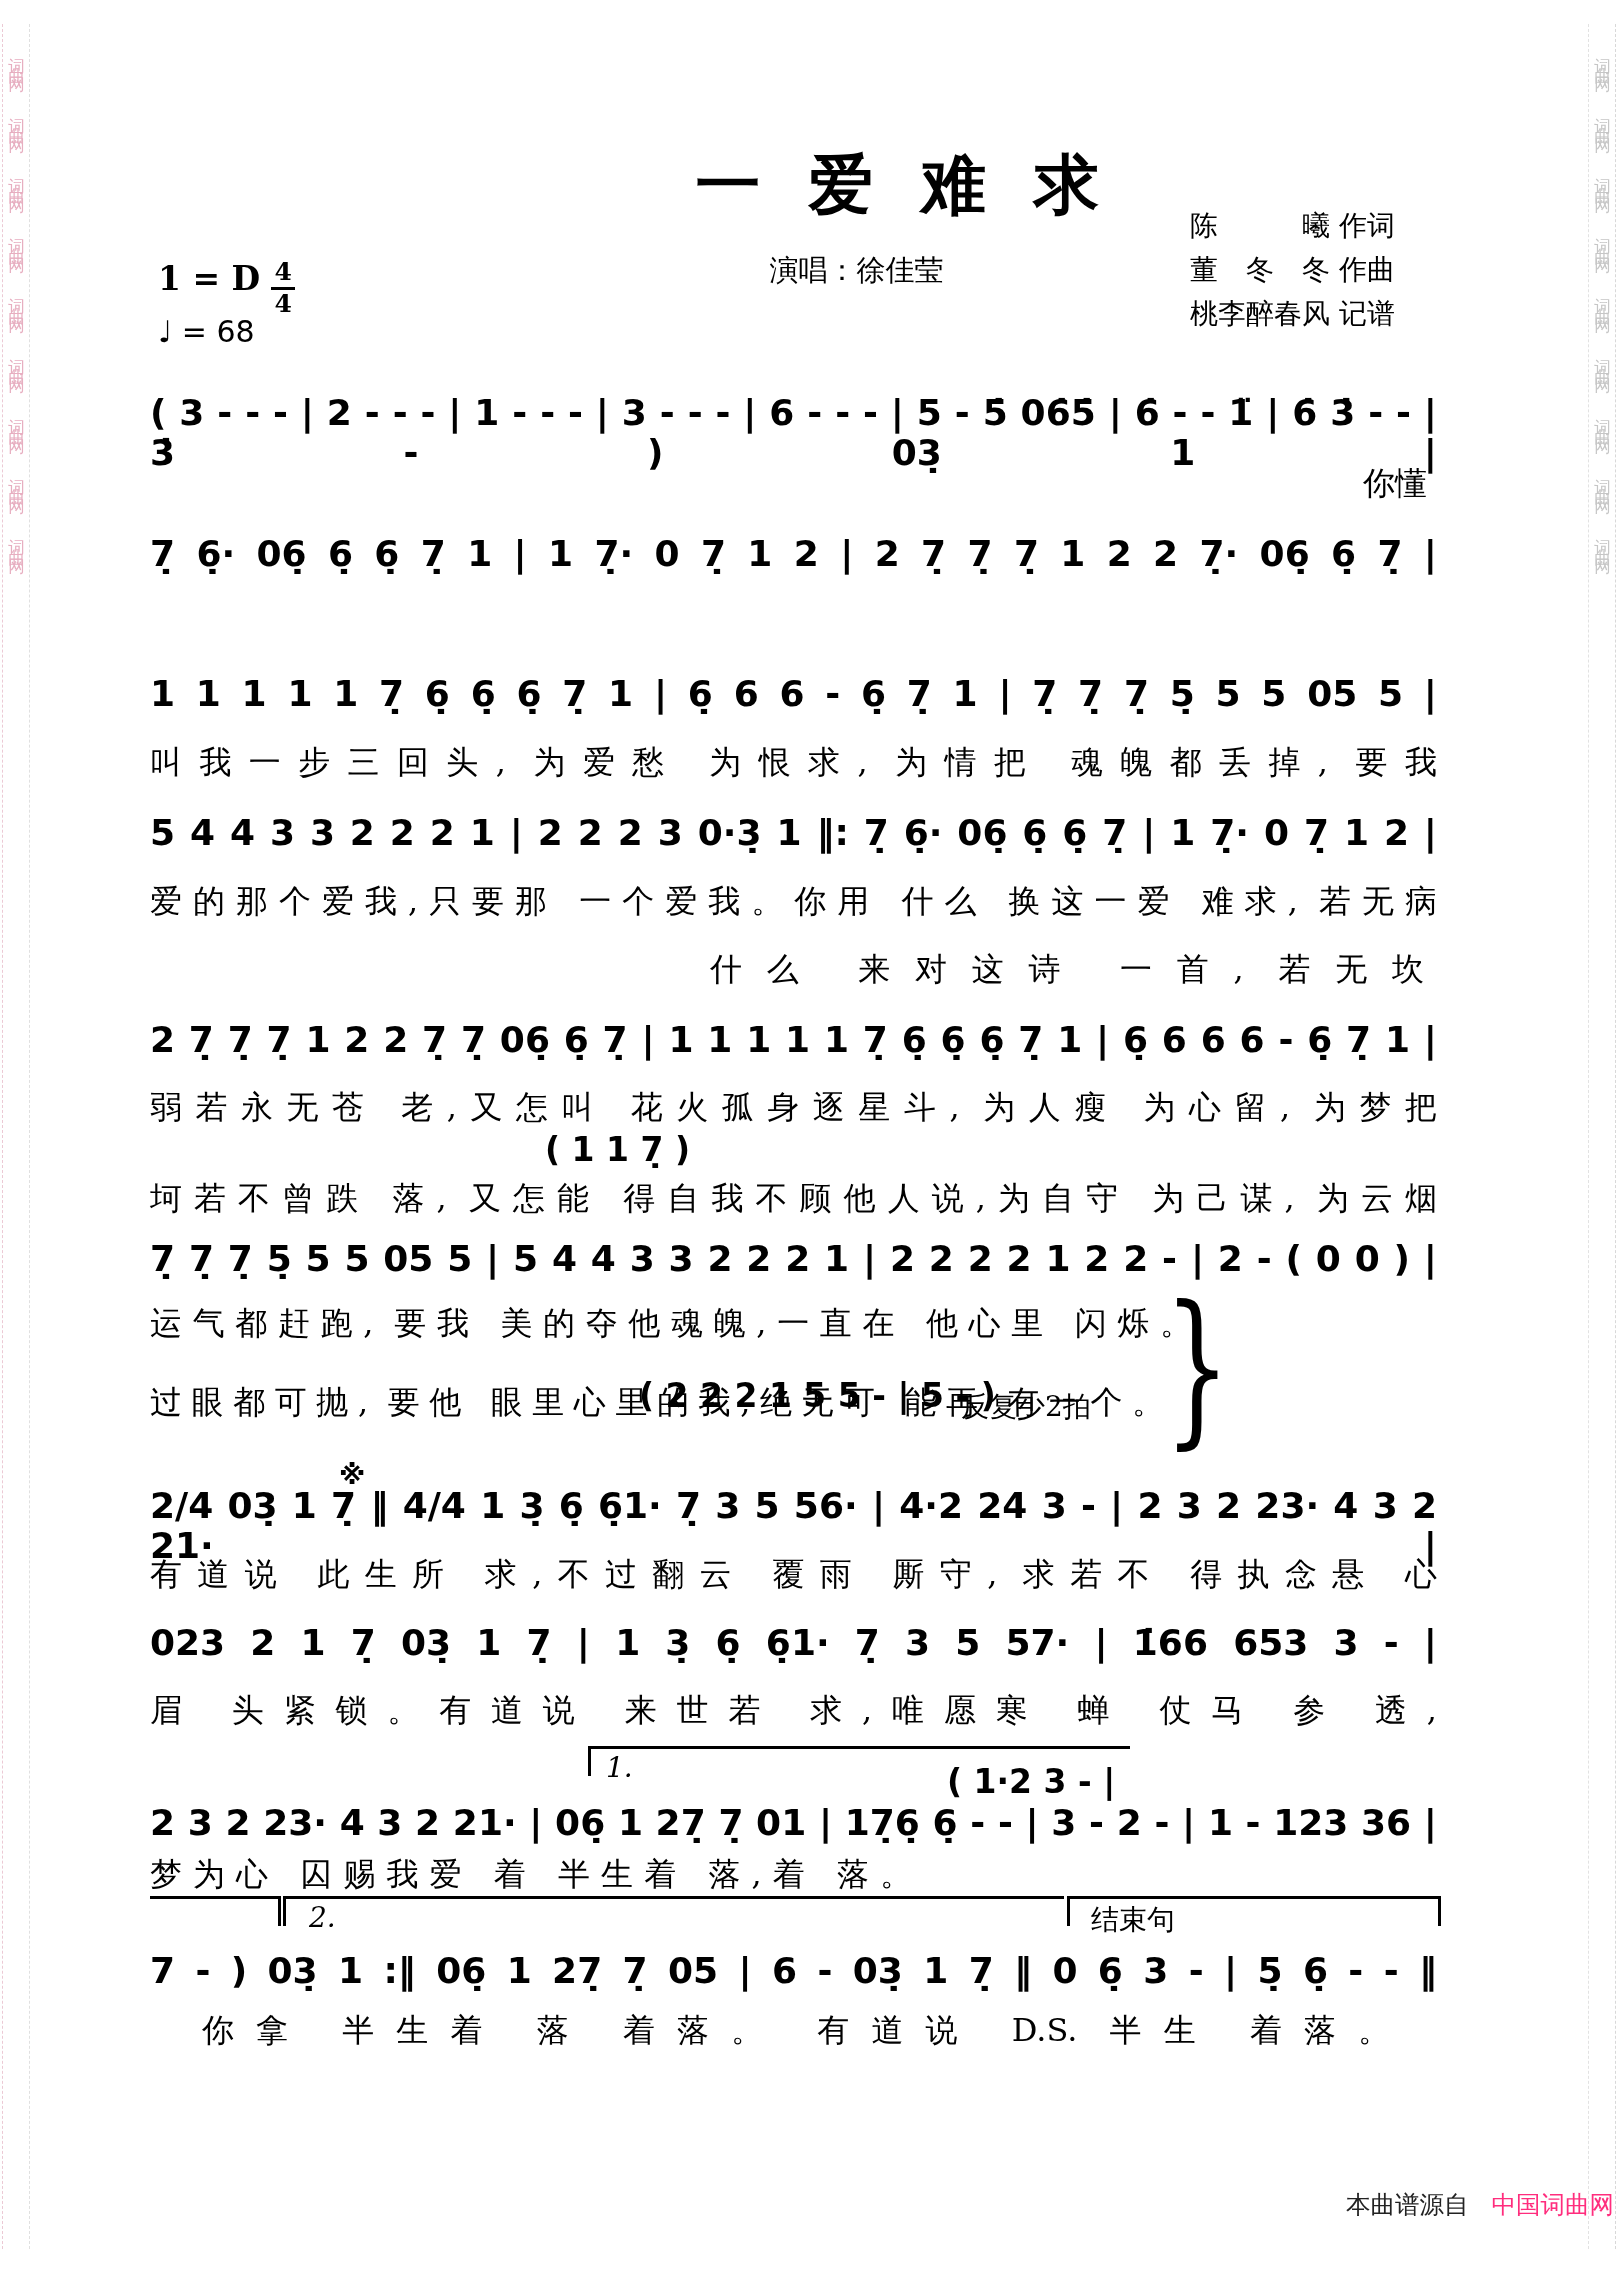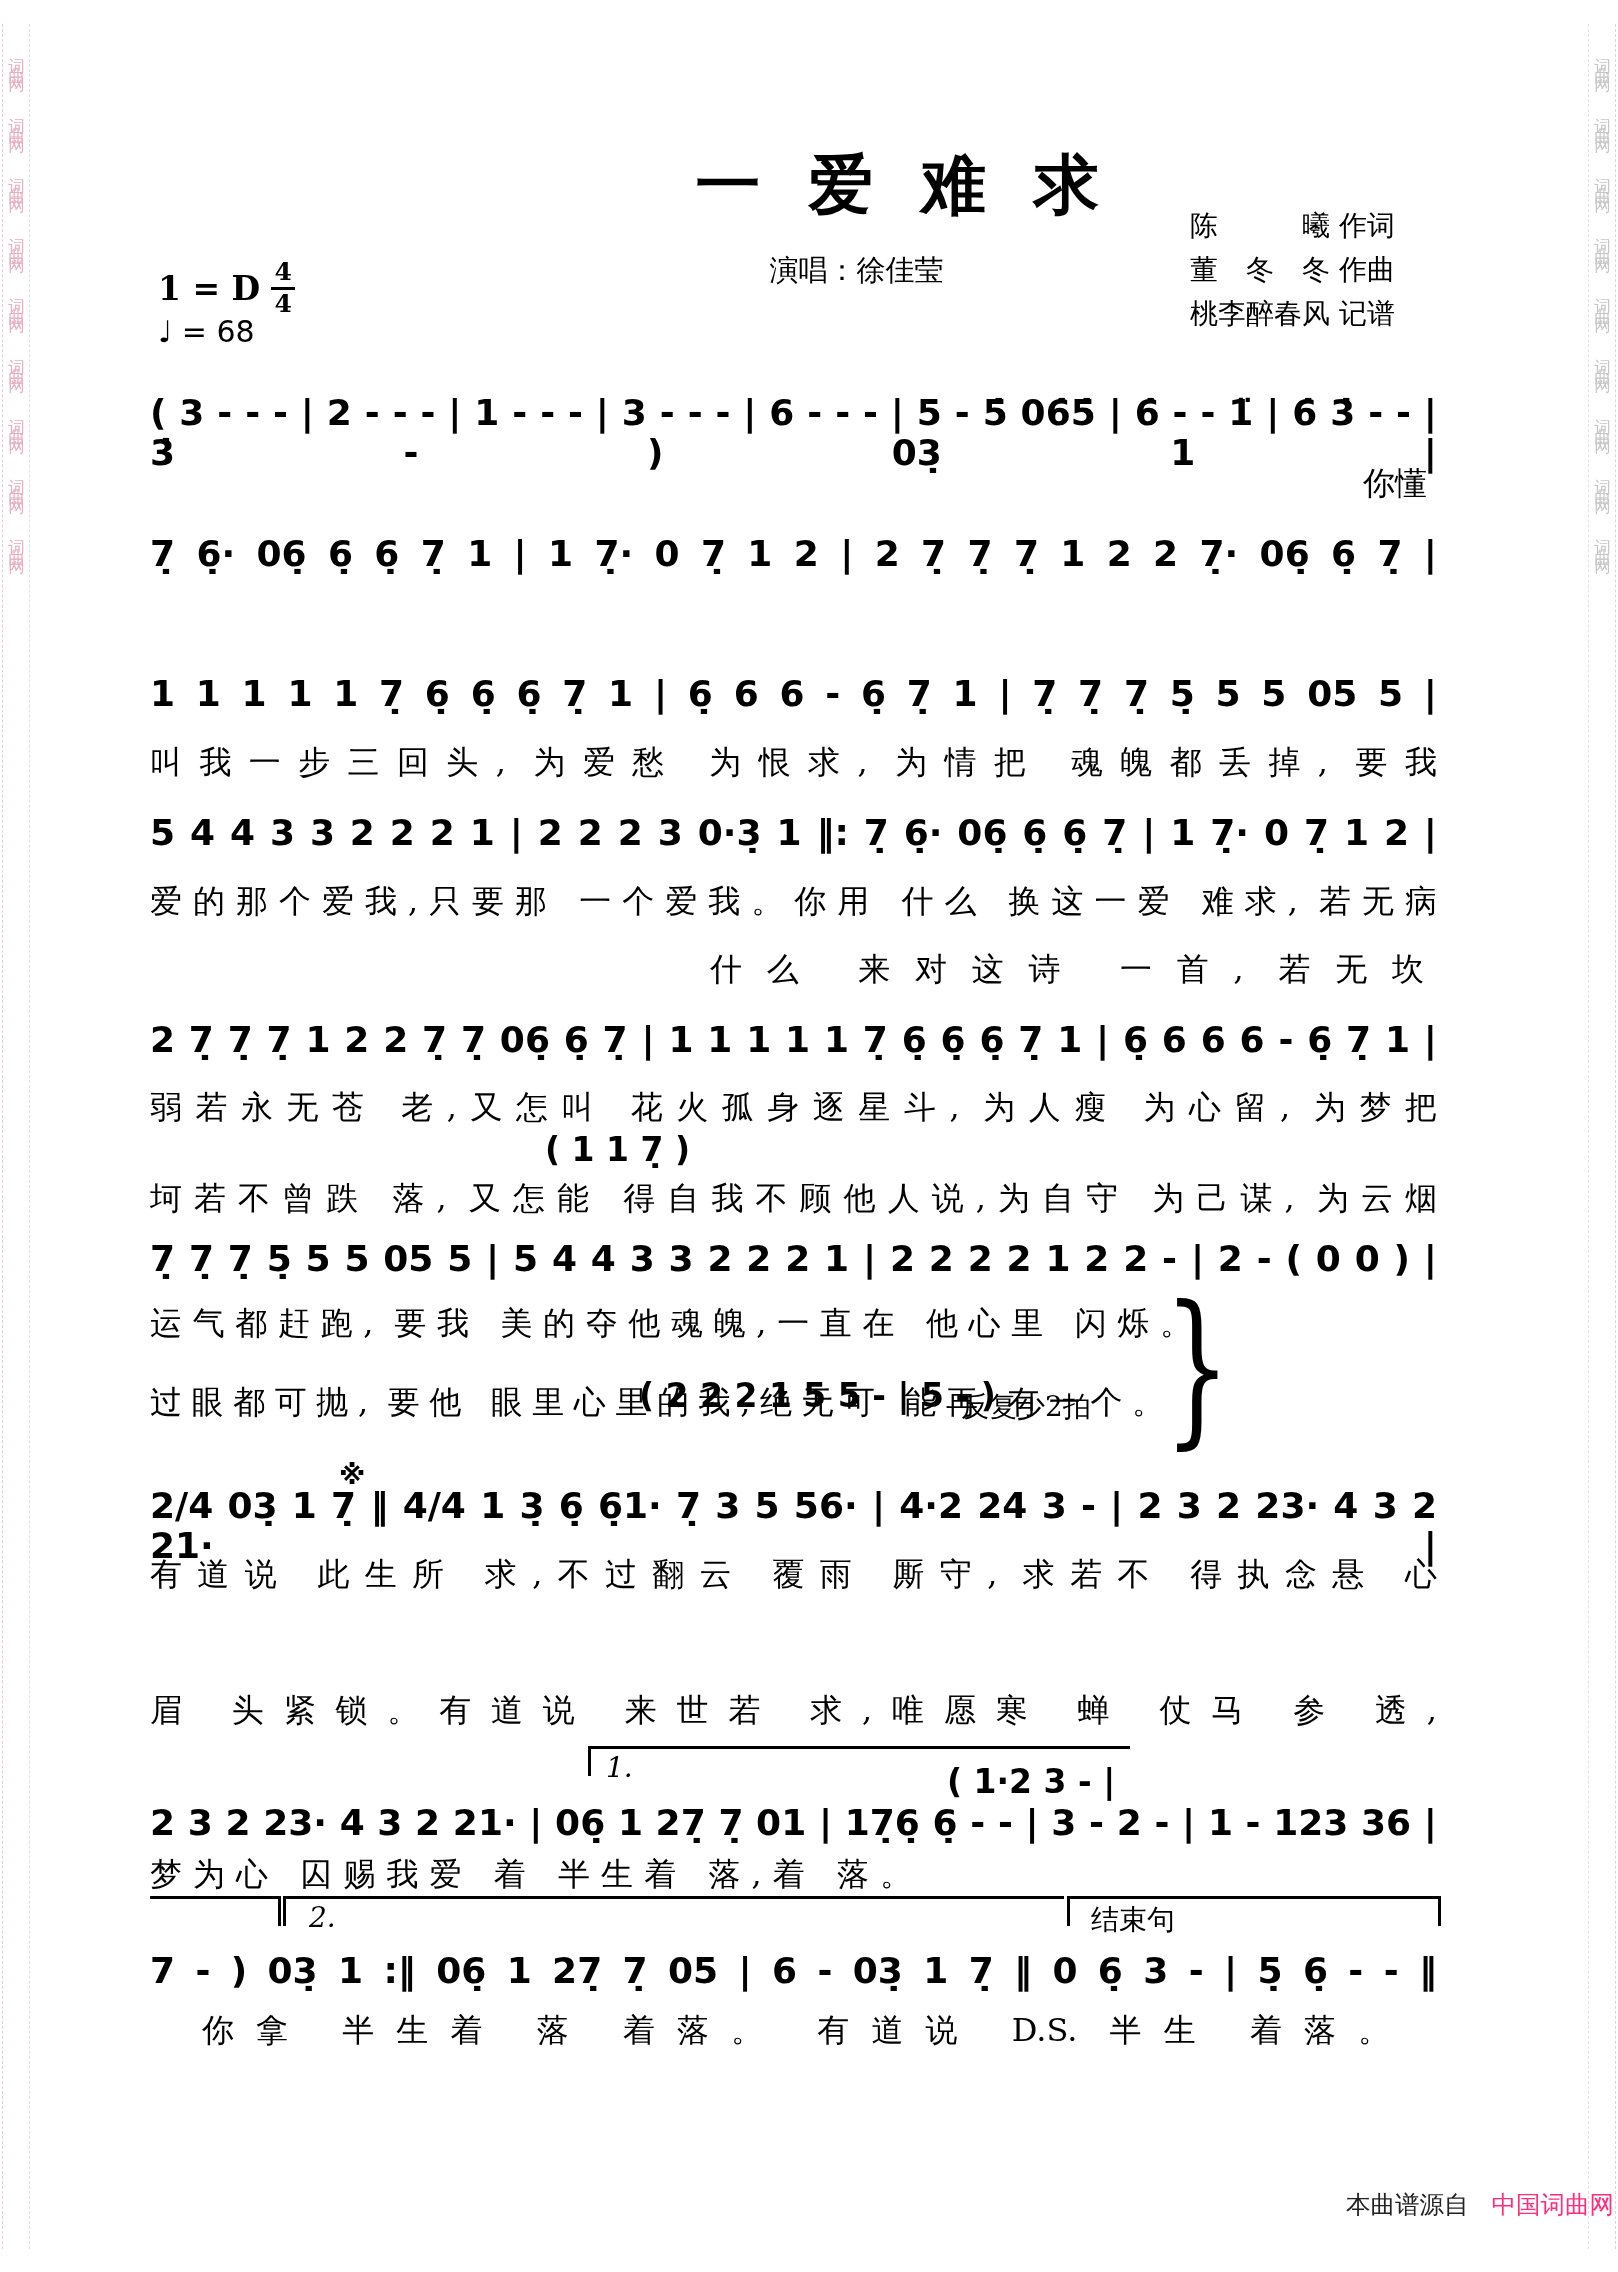--- a/index.html
+++ b/index.html
@@ -2,21 +2,21 @@
 <html style="font-size:12.6px"><head>
 <meta charset="utf-8">
 <style>
   html,body{margin:0;padding:0;background:#fff;}
   #sheet{position:relative;width:1618px;height:2273px;background:#fff;overflow:hidden;
          font-family:"DejaVu Serif","Liberation Serif",serif;color:#000;}
   .abs{position:absolute;}
   .title{font-size:65px;font-weight:bold;letter-spacing:12.6px;text-align:center;width:1429px;left:189px;top:141px;font-family:"DejaVu Serif",serif;}
   .subtitle{font-size:29px;width:1539px;left:87px;top:251px;text-align:center;}
   .credits{left:1190px;top:204px;font-size:28px;line-height:44px;}
-  .keysig{left:158px;top:259px;font-size:33px;font-weight:bold;font-family:"DejaVu Serif",serif;display:flex;align-items:center;gap:11px;}
+  .keysig{left:158px;top:259px;font-size:33px;font-weight:bold;font-family:"DejaVu Serif",serif;display:flex;align-items:flex-start;gap:11px;}
   .frac{display:inline-flex;flex-direction:column;align-items:center;font-size:25px;line-height:1.05;font-weight:bold;}
   .frac .tn{border-bottom:3.2px solid #000;padding:0 3.2px 1.6px 3.2px;}
   .frac .bn{padding-top:1.6px;}
   .tempo{left:158px;top:314px;font-size:30px;font-family:"DejaVu Sans",sans-serif;}
   .n{left:150px;width:1287px;font-family:"DejaVu Sans","Liberation Sans",sans-serif;
      font-weight:bold;font-size:36px;text-align:justify;text-align-last:justify;line-height:1.1;}
   .ly{left:150px;width:1287px;font-size:32px;text-align:justify;text-align-last:justify;line-height:1.2;}
   .free{width:auto;text-align:left;text-align-last:auto;margin-left:43px;}
   .annot{font-family:"DejaVu Sans",sans-serif;font-weight:bold;font-size:33px;white-space:pre;}
   .small-cn{font-size:28px;}
@@ -82,20 +82,21 @@
   <div class="abs ly" style="top:1304px;width:1042px">运气都赶跑, 要我 美的夺他魂魄,一直在 他心里 闪烁。</div>
   <div class="abs annot" style="left:639px;top:1376px">( 2 2 2 1 5 5 - | 5 - )</div>
   <div class="abs small-cn" style="left:961px;top:1388px">反复少2拍</div>
   <div class="abs brace" style="left:1167px;top:1271px">}</div>
   <div class="abs ly" style="top:1383px;width:1014px">过眼都可抛, 要他 眼里心里的我,绝无可 能再 有一个。</div>
 
   <div class="abs segno" style="left:339px;top:1459px">※</div>
   <div class="abs n" style="top:1486px">2/4 03̣ 1 7̣ ‖ 4/4 1 3̣ 6̣ 6̣1· 7̣ 3 5 56· | 4·2 24 3 - | 2 3 2 23· 4 3 2 21· |</div>
   <div class="abs ly" style="top:1555px">有道说 此生所 求,不过翻云 覆雨 厮守, 求若不 得执念悬 心</div>
 
+  <div class="abs n" style="top:1623px">023 2 1 7̣ 03̣ 1 7̣ | 1 3̣ 6̣ 6̣1· 7̣ 3 5 57· | 1̇66 653 3 - |</div>
   <div class="abs ly" style="top:1691px">眉 头紧锁。有道说 来世若 求,唯愿寒 蝉 仗马 参 透,</div>
 
   <div class="abs volta-line tick-l" style="left:588px;top:1746px;width:539px"></div>
   <div class="abs vlabel" style="left:606px;top:1751px">1.</div>
   <div class="abs annot" style="left:947px;top:1762px">( 1·2 3 - |</div>
 
   <div class="abs n" style="top:1803px">2 3 2 23· 4 3 2 21· | 06̣ 1 27̣ 7̣ 01 | 17̣6̣ 6̣ - - | 3 - 2 - | 1 - 123 36 |</div>
   <div class="abs ly" style="top:1855px;width:762px">梦为心 囚赐我爱 着 半生着 落,着 落。</div>
 
   <div class="abs volta-line tick-r" style="left:150px;top:1896px;width:128px"></div>

